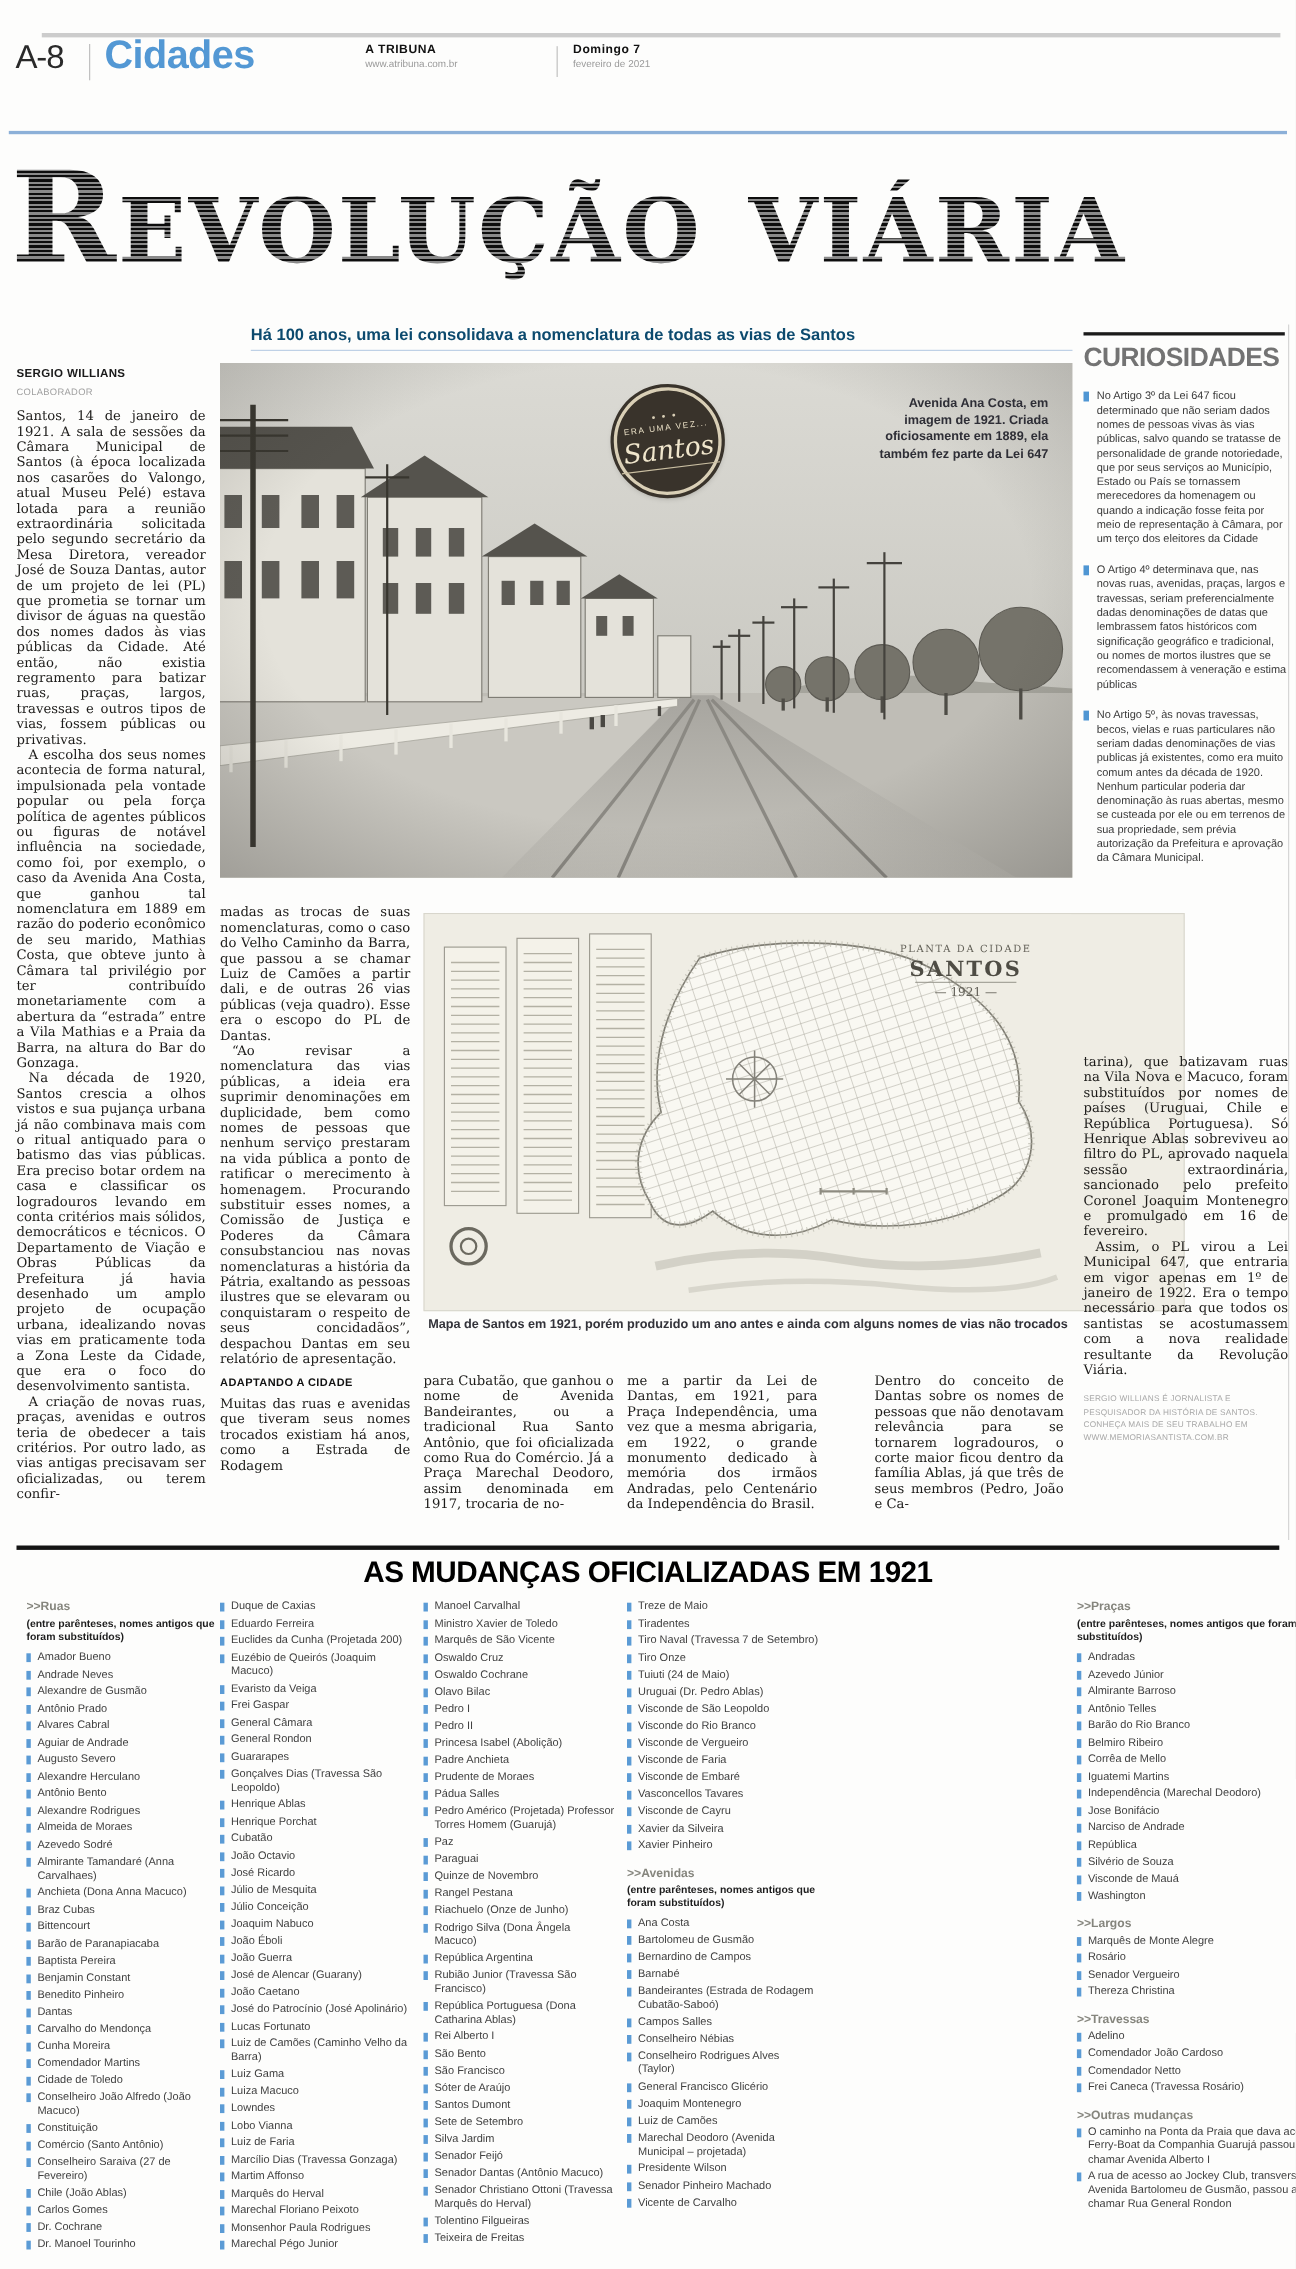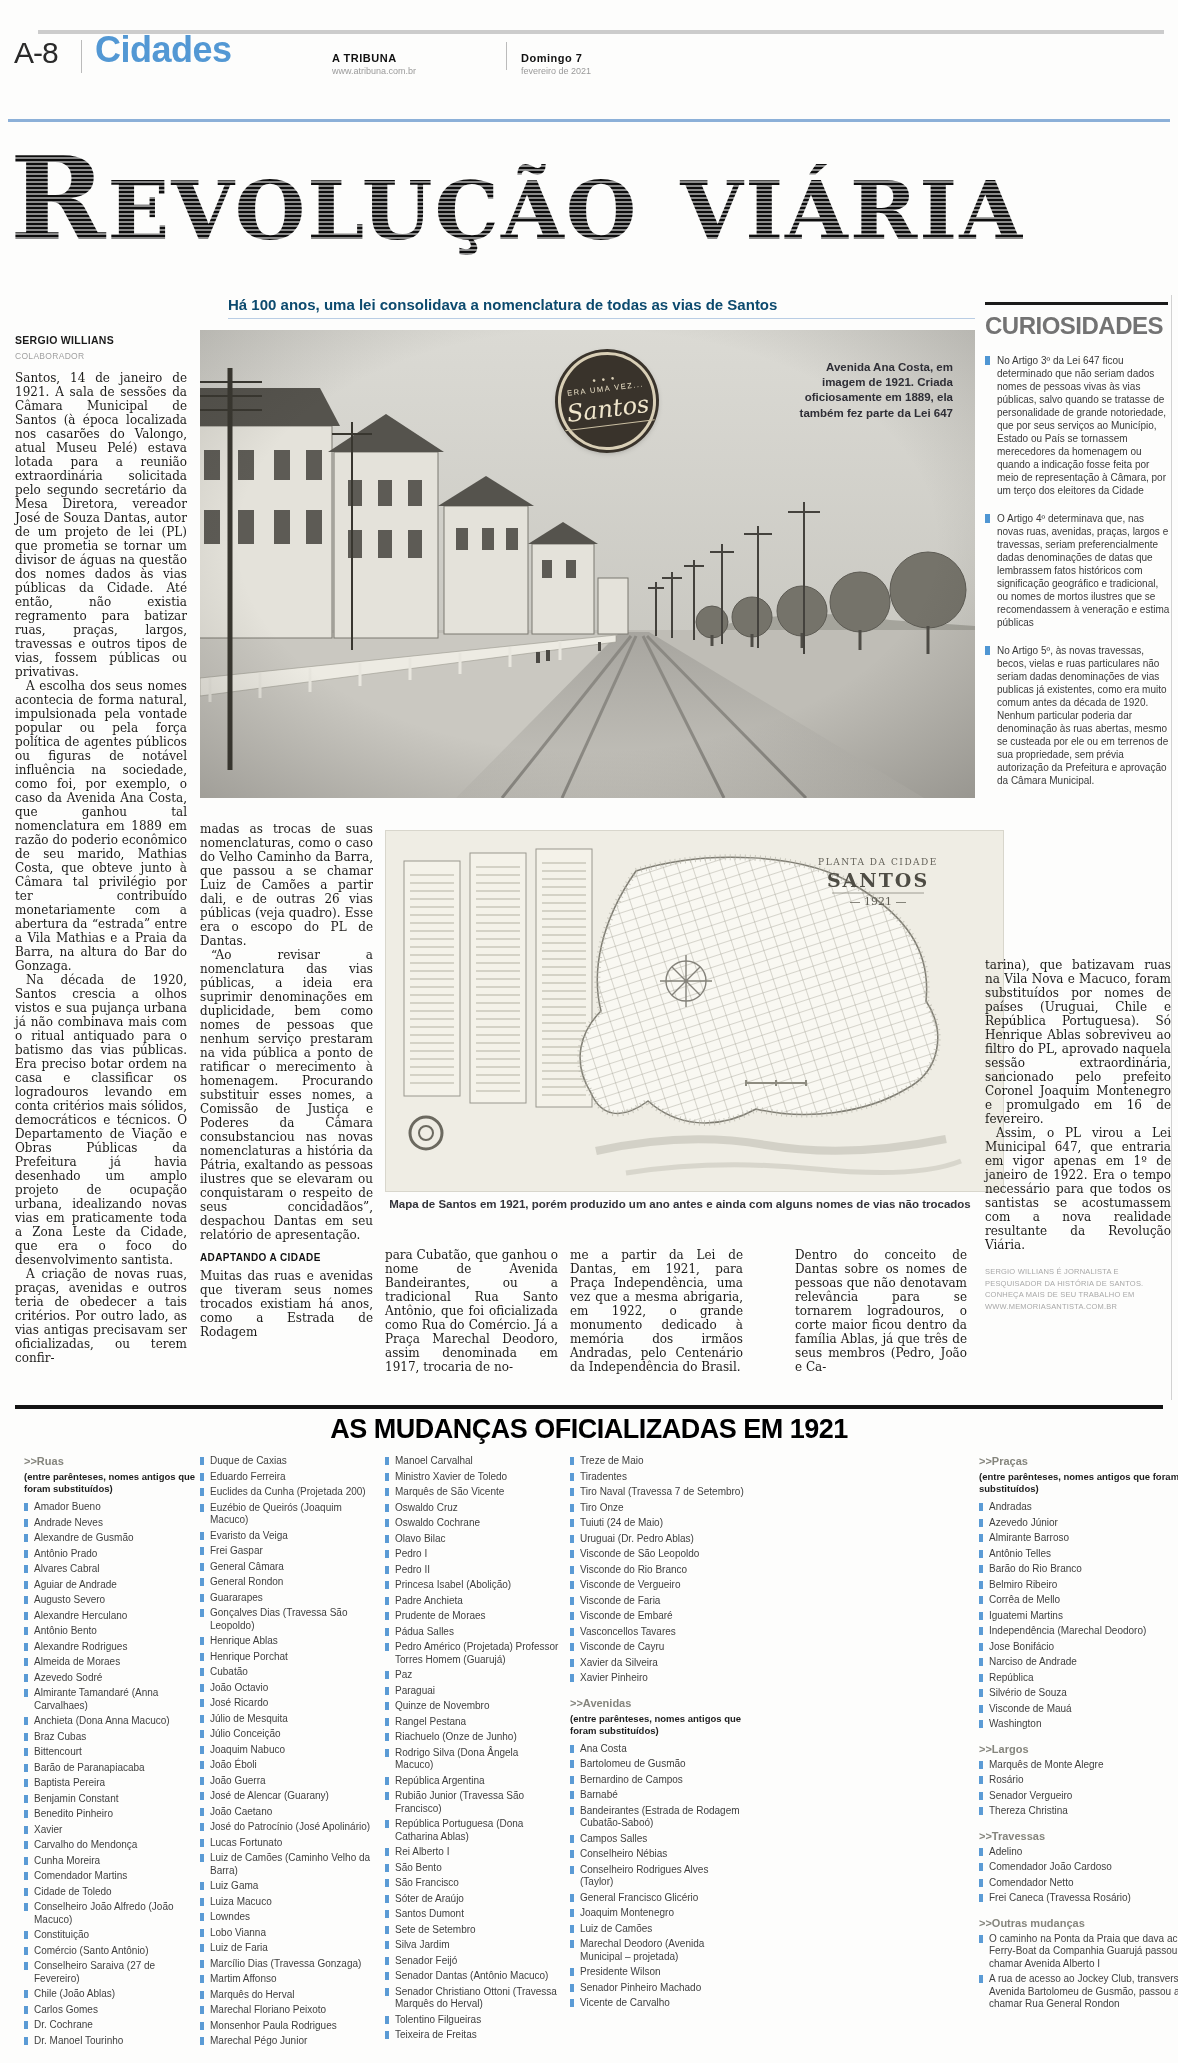--- a/index.html
+++ b/index.html
@@ -6,21 +6,21 @@
   body { background:#e9e9e9; font-family:"Liberation Sans", sans-serif; }
   .page { position:relative; width:1178px; height:2063px; background:#fdfdfc; margin:0 auto; overflow:hidden; }
 
   
   .topline { position:absolute; left:38px; top:30px; width:1126px; height:4px; background:#cccccc; }
   .pageno { position:absolute; left:14px; top:36px; font-size:30px; color:#2a2a2a; letter-spacing:-1px; }
   .vdiv { position:absolute; width:1px; background:#bbb; }
   .v1 { left:81px; top:40px; height:33px; }
   .v2 { left:506px; top:42px; height:28px; }
   .section-name { position:absolute; left:95px; top:29px; font-size:36px; font-weight:600; color:#5398d4; letter-spacing:-0.5px; }
-  .mast-block { position:absolute; top:52px; line-height:1.25; }
+  .mast-block { position:absolute; top:39px; line-height:1.25; }
   .mb1 { left:332px; }
   .mb2 { left:521px; }
   .mast-paper { font-size:11px; font-weight:bold; color:#111; letter-spacing:.5px; }
   .mast-sub { font-size:9px; color:#9a9a9a; }
   .blue-rule { position:absolute; left:8px; top:119px; width:1162px; height:3px; background:#8cb0d8; }
 
   
   .headline { position:absolute; left:10px; top:124px; width:1165px; height:152px; overflow:hidden; white-space:nowrap; }
   .headline span {
     font-family:"DejaVu Serif", serif; font-weight:700; font-variant:small-caps;
@@ -57,21 +57,21 @@
   .photo-caption { position:absolute; top:30px; right:22px; width:172px; text-align:right;
     font-size:11.5px; font-weight:bold; line-height:1.32; color:#2e2e36; }
   .badge { position:absolute; left:358px; top:22px; width:98px; height:98px; border-radius:50%;
     background:#39332b; border:3px solid #d9cfb6; box-shadow:0 0 0 3px #39332b, 0 2px 6px rgba(0,0,0,.35);
     transform:rotate(-7deg); display:flex; flex-direction:column; align-items:center; justify-content:center; gap:2px; }
   .badge-dots { font-size:6px; color:#d9cfb6; letter-spacing:2px; }
   .badge-top { font-size:7.5px; letter-spacing:1.5px; color:#ece2c8; }
   .badge-script { font-family:"DejaVu Serif", serif; font-style:italic; font-size:24px; color:#f0e6cc; border-bottom:1px solid #cabfa2; padding:0 4px 2px; }
 
   
-  .map { position:absolute; left:385px; top:830px; width:619px; height:362px; background:#efede4; overflow:hidden; border:1px solid #d8d6cc; }
+  .map { position:absolute; left:385px; top:830px; width:692px; height:362px; background:#efede4; overflow:hidden; border:1px solid #d8d6cc; }
   .map-caption { position:absolute; left:385px; top:1198px; width:590px; text-align:center;
     font-size:11.5px; font-weight:bold; color:#33333a; }
 
   
   .curios { position:absolute; left:985px; top:302px; width:186px; }
   .curios-rule { width:183px; height:3px; background:#1b1b1b; margin-bottom:7px; }
   .curios-title { font-size:24px; font-weight:bold; color:#737373; letter-spacing:-0.5px; margin-bottom:14px; }
   .cb { display:flex; margin-bottom:15px; }
   .cbu { flex:0 0 5px; width:5px; height:9px; background:#4f96d3; margin:2px 7px 0 0; }
   .cbt { font-size:10px; line-height:13px; color:#3a3a3a; }
@@ -434,21 +434,21 @@
       <div class="li">
         <span class="bu"></span>
         <span class="lt">Benjamin Constant</span>
       </div>
       <div class="li">
         <span class="bu"></span>
         <span class="lt">Benedito Pinheiro</span>
       </div>
       <div class="li">
         <span class="bu"></span>
-        <span class="lt">Xavier</span>
+        <span class="lt">Dantas</span>
       </div>
       <div class="li">
         <span class="bu"></span>
         <span class="lt">Carvalho do Mendonça</span>
       </div>
       <div class="li">
         <span class="bu"></span>
         <span class="lt">Cunha Moreira</span>
       </div>
       <div class="li">

